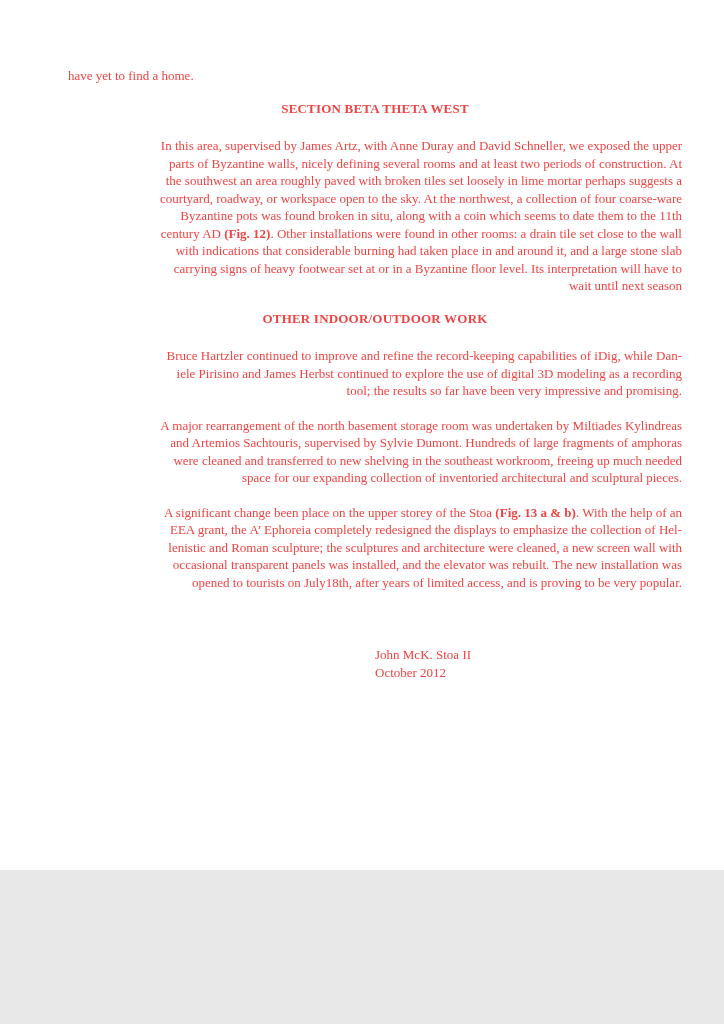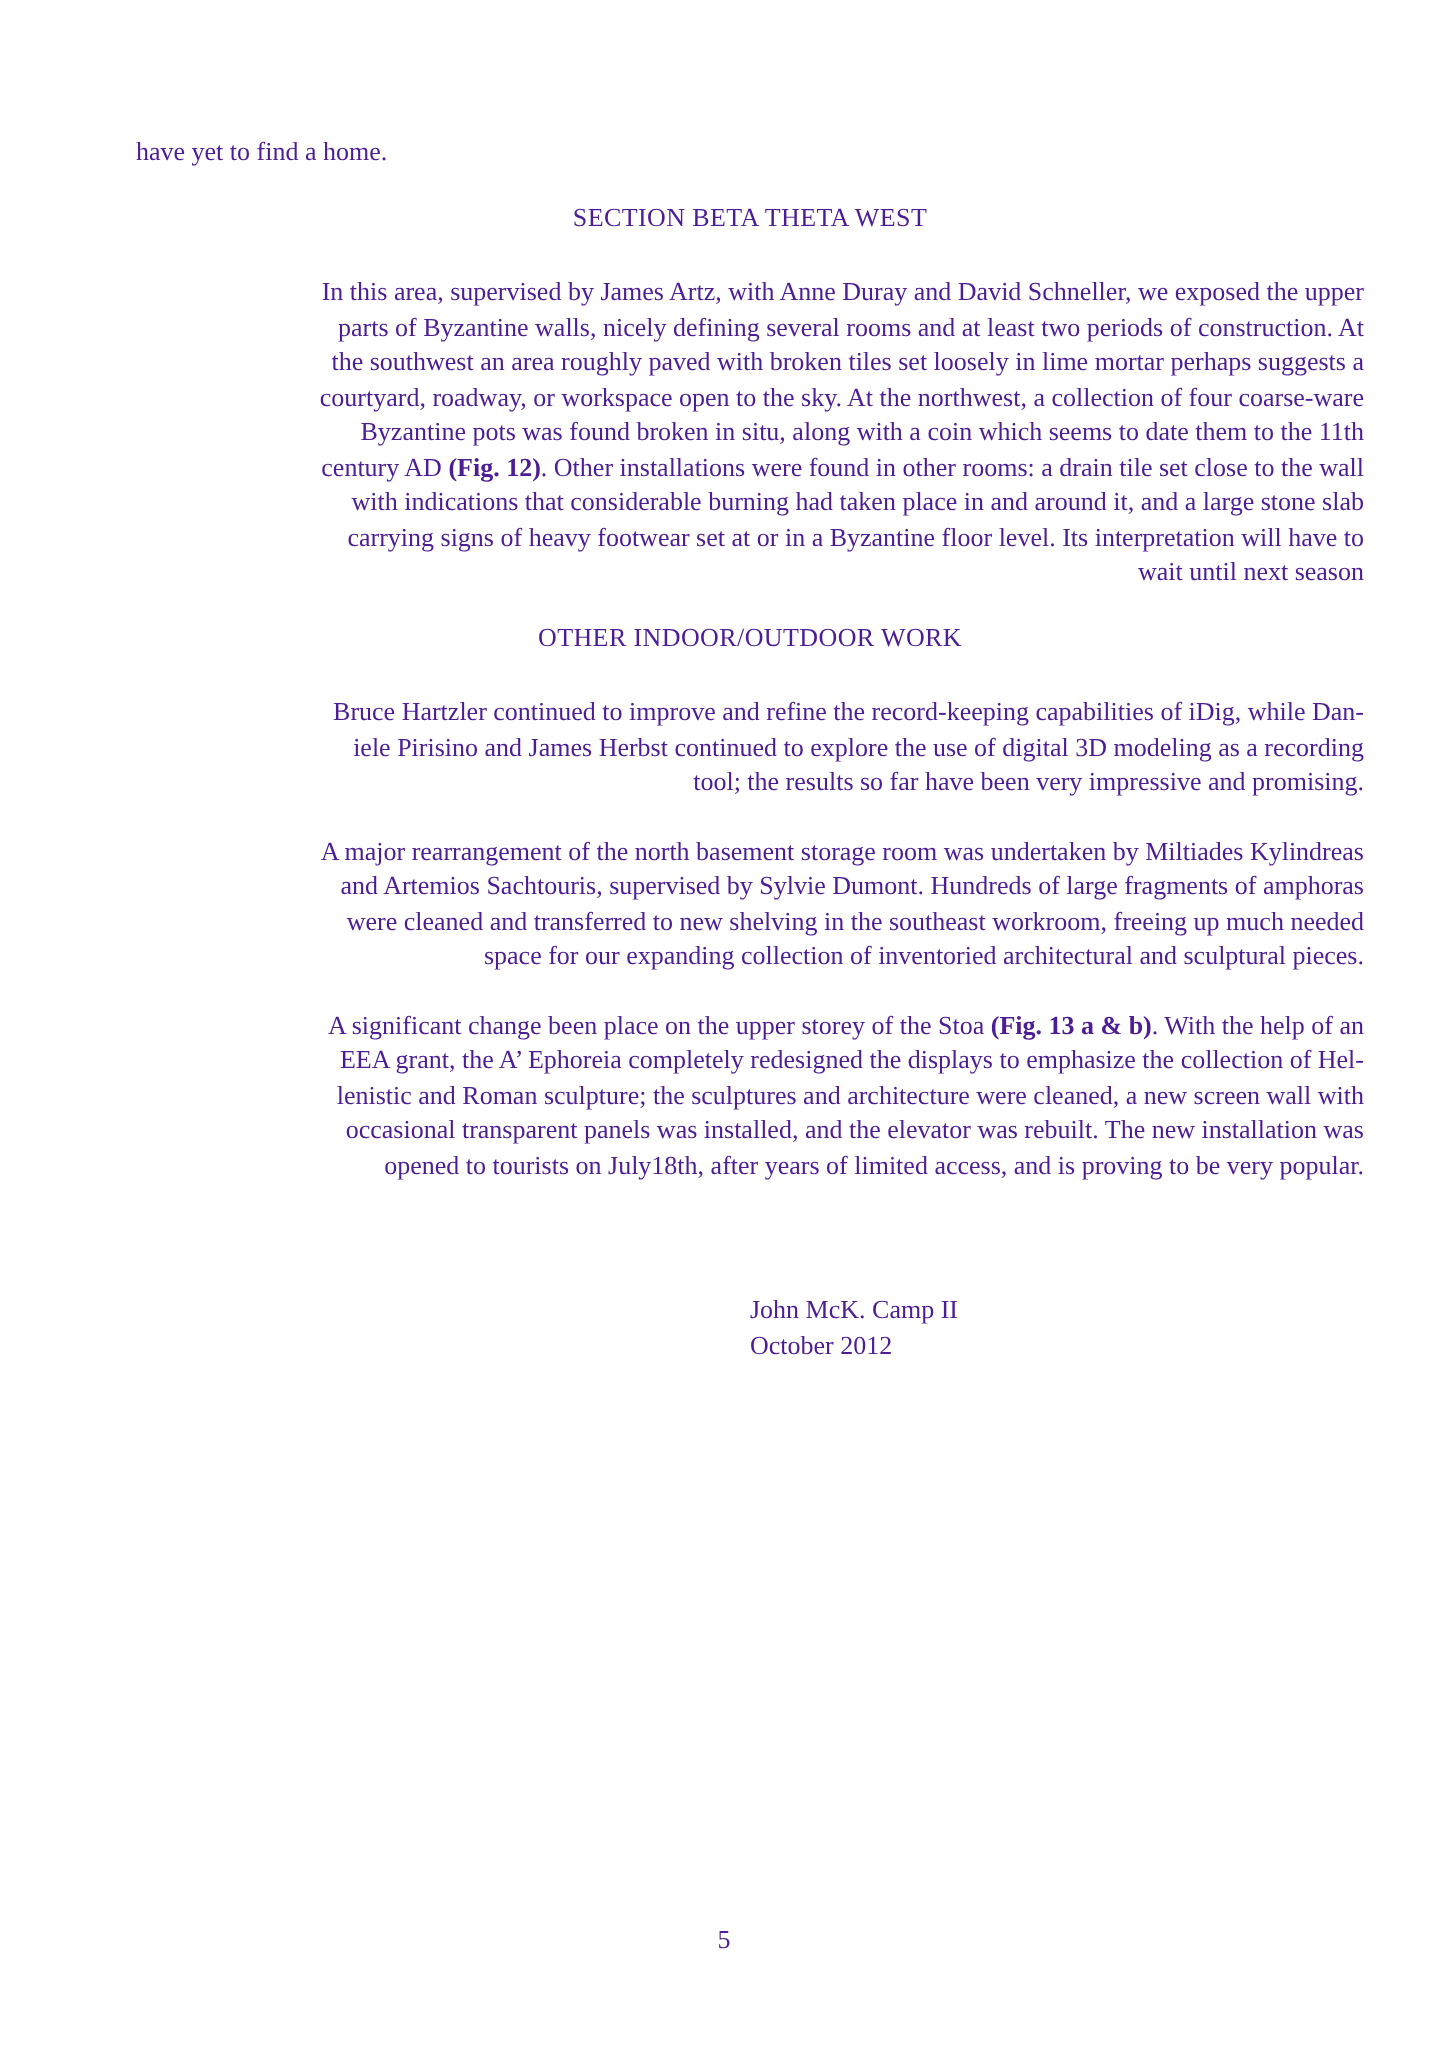--- a/index.html
+++ b/index.html
@@ -4,42 +4,42 @@
 <title>Document Page</title>
 <style>
   html, body {
     margin: 0;
     padding: 0;
     background: #e8e8e8;
   }
   .page {
     position: relative;
     width: 724px;
-    height: 1024px;
+    height: 870px;
     margin: 0 auto;
     background: #ffffff;
-    color: #4c1d95;
+    color: #ef4444;
     font-family: "Liberation Serif", "DejaVu Serif", serif;
     font-size: 13px;
     line-height: 17.5px;
     overflow: hidden;
   }
   .content {
     position: absolute;
     left: 68px;
     top: 67px;
     width: 614px;
   }
   .intro-line {
     margin: 0;
   }
   .section-heading {
     margin: 15px 0 0 0;
     font-size: 13px;
-    font-weight: 400;
+    font-weight: 700;
     text-align: center;
     letter-spacing: 0.2px;
   }
   .section-heading.second {
   }
   .para {
     margin: 17px 0 0 0;
     white-space: pre-line;
     text-align: right;
   }
@@ -94,20 +94,20 @@
 were cleaned and transferred to new shelving in the southeast workroom, freeing up much needed
 space for our expanding collection of inventoried architectural and sculptural pieces.</span></p>
 
     <p class="para"><span>A significant change been place on the upper storey of the Stoa </span><span class="b">(Fig. 13 a &amp; b)</span><span>. With the help of an
 EEA grant, the A’ Ephoreia completely redesigned the displays to emphasize the collection of Hel-
 lenistic and Roman sculpture; the sculptures and architecture were cleaned, a new screen wall with
 occasional transparent panels was installed, and the elevator was rebuilt. The new installation was
 opened to tourists on July18th, after years of limited access, and is proving to be very popular.</span></p>
 
     <div class="signature">
-      <div>John McK. Camp II</div>
+      <div>John McK. Stoa II</div>
       <div>October 2012</div>
     </div>
 
   </div>
 
   <div class="page-number">5</div>
 </div>
 
 </body></html>

